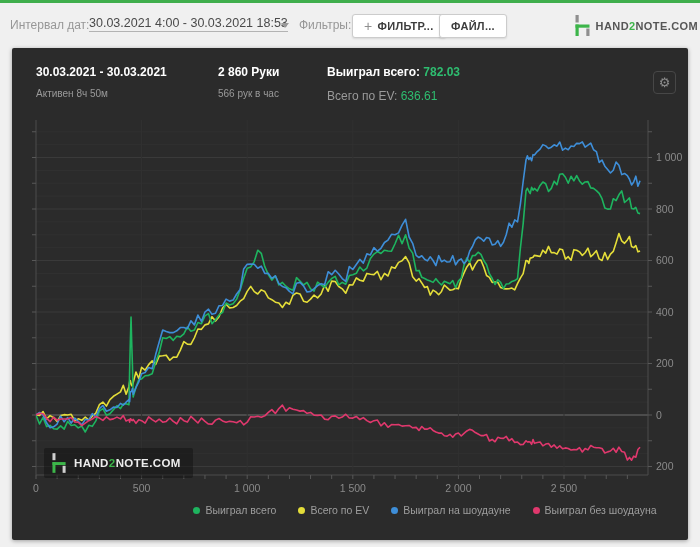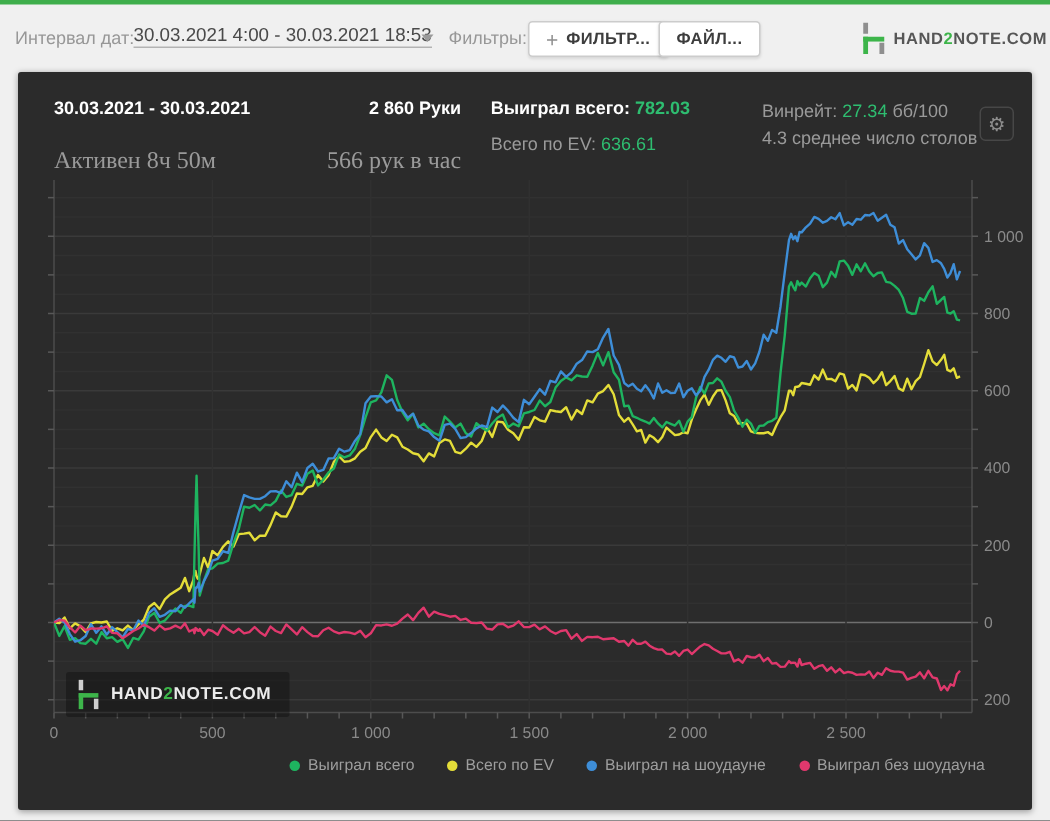--- a/index.html
+++ b/index.html
@@ -31,23 +31,23 @@
   .logo-top { right:2px; top:12px; }
   .logo-text { font-size:11px; font-weight:bold; color:#565656; letter-spacing:.4px; white-space:nowrap; }
   .logo-text .g2 { color:#3db54a; }
 
   .panel {
     position:absolute; left:12px; top:48px; width:676px; height:492px;
     background:#2b2b2b; border-radius:2px; box-shadow:0 1px 4px rgba(0,0,0,.35);
   }
   .hblock { position:absolute; white-space:nowrap; }
   .hrow1 { font-size:12px; font-weight:bold; color:#ffffff; height:20px; }
-  .hrow2 { font-size:16px; color:#9a9a9a; margin-top:14px;font-family:Liberation Serif, serif; }
+  .hrow2 { font-size:10px; color:#9a9a9a; margin-top:3px; }
   .blk-date { left:24px; top:17px; }
-  .blk-hands { left:206px; top:17px;text-align:right; }
+  .blk-hands { left:206px; top:17px; }
   .blk-won { right:228px; top:17px; text-align:left; }
   .blk-winrate { left:496px; top:19px; }
   .blk-winrate div { font-size:12px; color:#9a9a9a; }
   .blk-winrate div + div { margin-top:4px; }
   .greenval { color:#2ebd70; }
   .evrow { font-size:12px; color:#9a9a9a; margin-top:4px; }
   .gear-btn {
     position:absolute; right:12px; top:23px; width:23px; height:23px;
     border:1px solid #474747; border-radius:4px; color:#8d8d8d; font-size:13px;
     display:flex; align-items:center; justify-content:center; cursor:pointer; background:transparent;
@@ -104,24 +104,20 @@
   <div class="hblock blk-hands">
     <div class="hrow1">2 860 Руки</div>
     <div class="hrow2">566 рук в час</div>
   </div>
 
   <div class="hblock blk-won">
     <div class="hrow1"><span>Выиграл всего:</span> <span class="greenval">782.03</span></div>
     <div class="evrow"><span>Всего по EV:</span> <span class="greenval">636.61</span></div>
   </div>
 
-  <div class="hblock blk-winrate">
-    <div><span>Винрейт:</span> <span class="greenval">27.34</span> <span>бб/100</span></div>
-    <div>4.3 среднее число столов</div>
-  </div>
 
   <button class="gear-btn">
       <span>⚙</span>
     </button>
 
   <svg class="chart-svg" id="chart-svg" viewBox="0 0 676 492">
       <line x1="24" y1="418.5" x2="636" y2="418.5" stroke="#3a3a3a" stroke-width="1"></line>
       <line x1="24" y1="405.625" x2="636" y2="405.625" stroke="#313131" stroke-width="1"></line>
       <line x1="24" y1="392.75" x2="636" y2="392.75" stroke="#313131" stroke-width="1"></line>
       <line x1="24" y1="379.875" x2="636" y2="379.875" stroke="#313131" stroke-width="1"></line>

